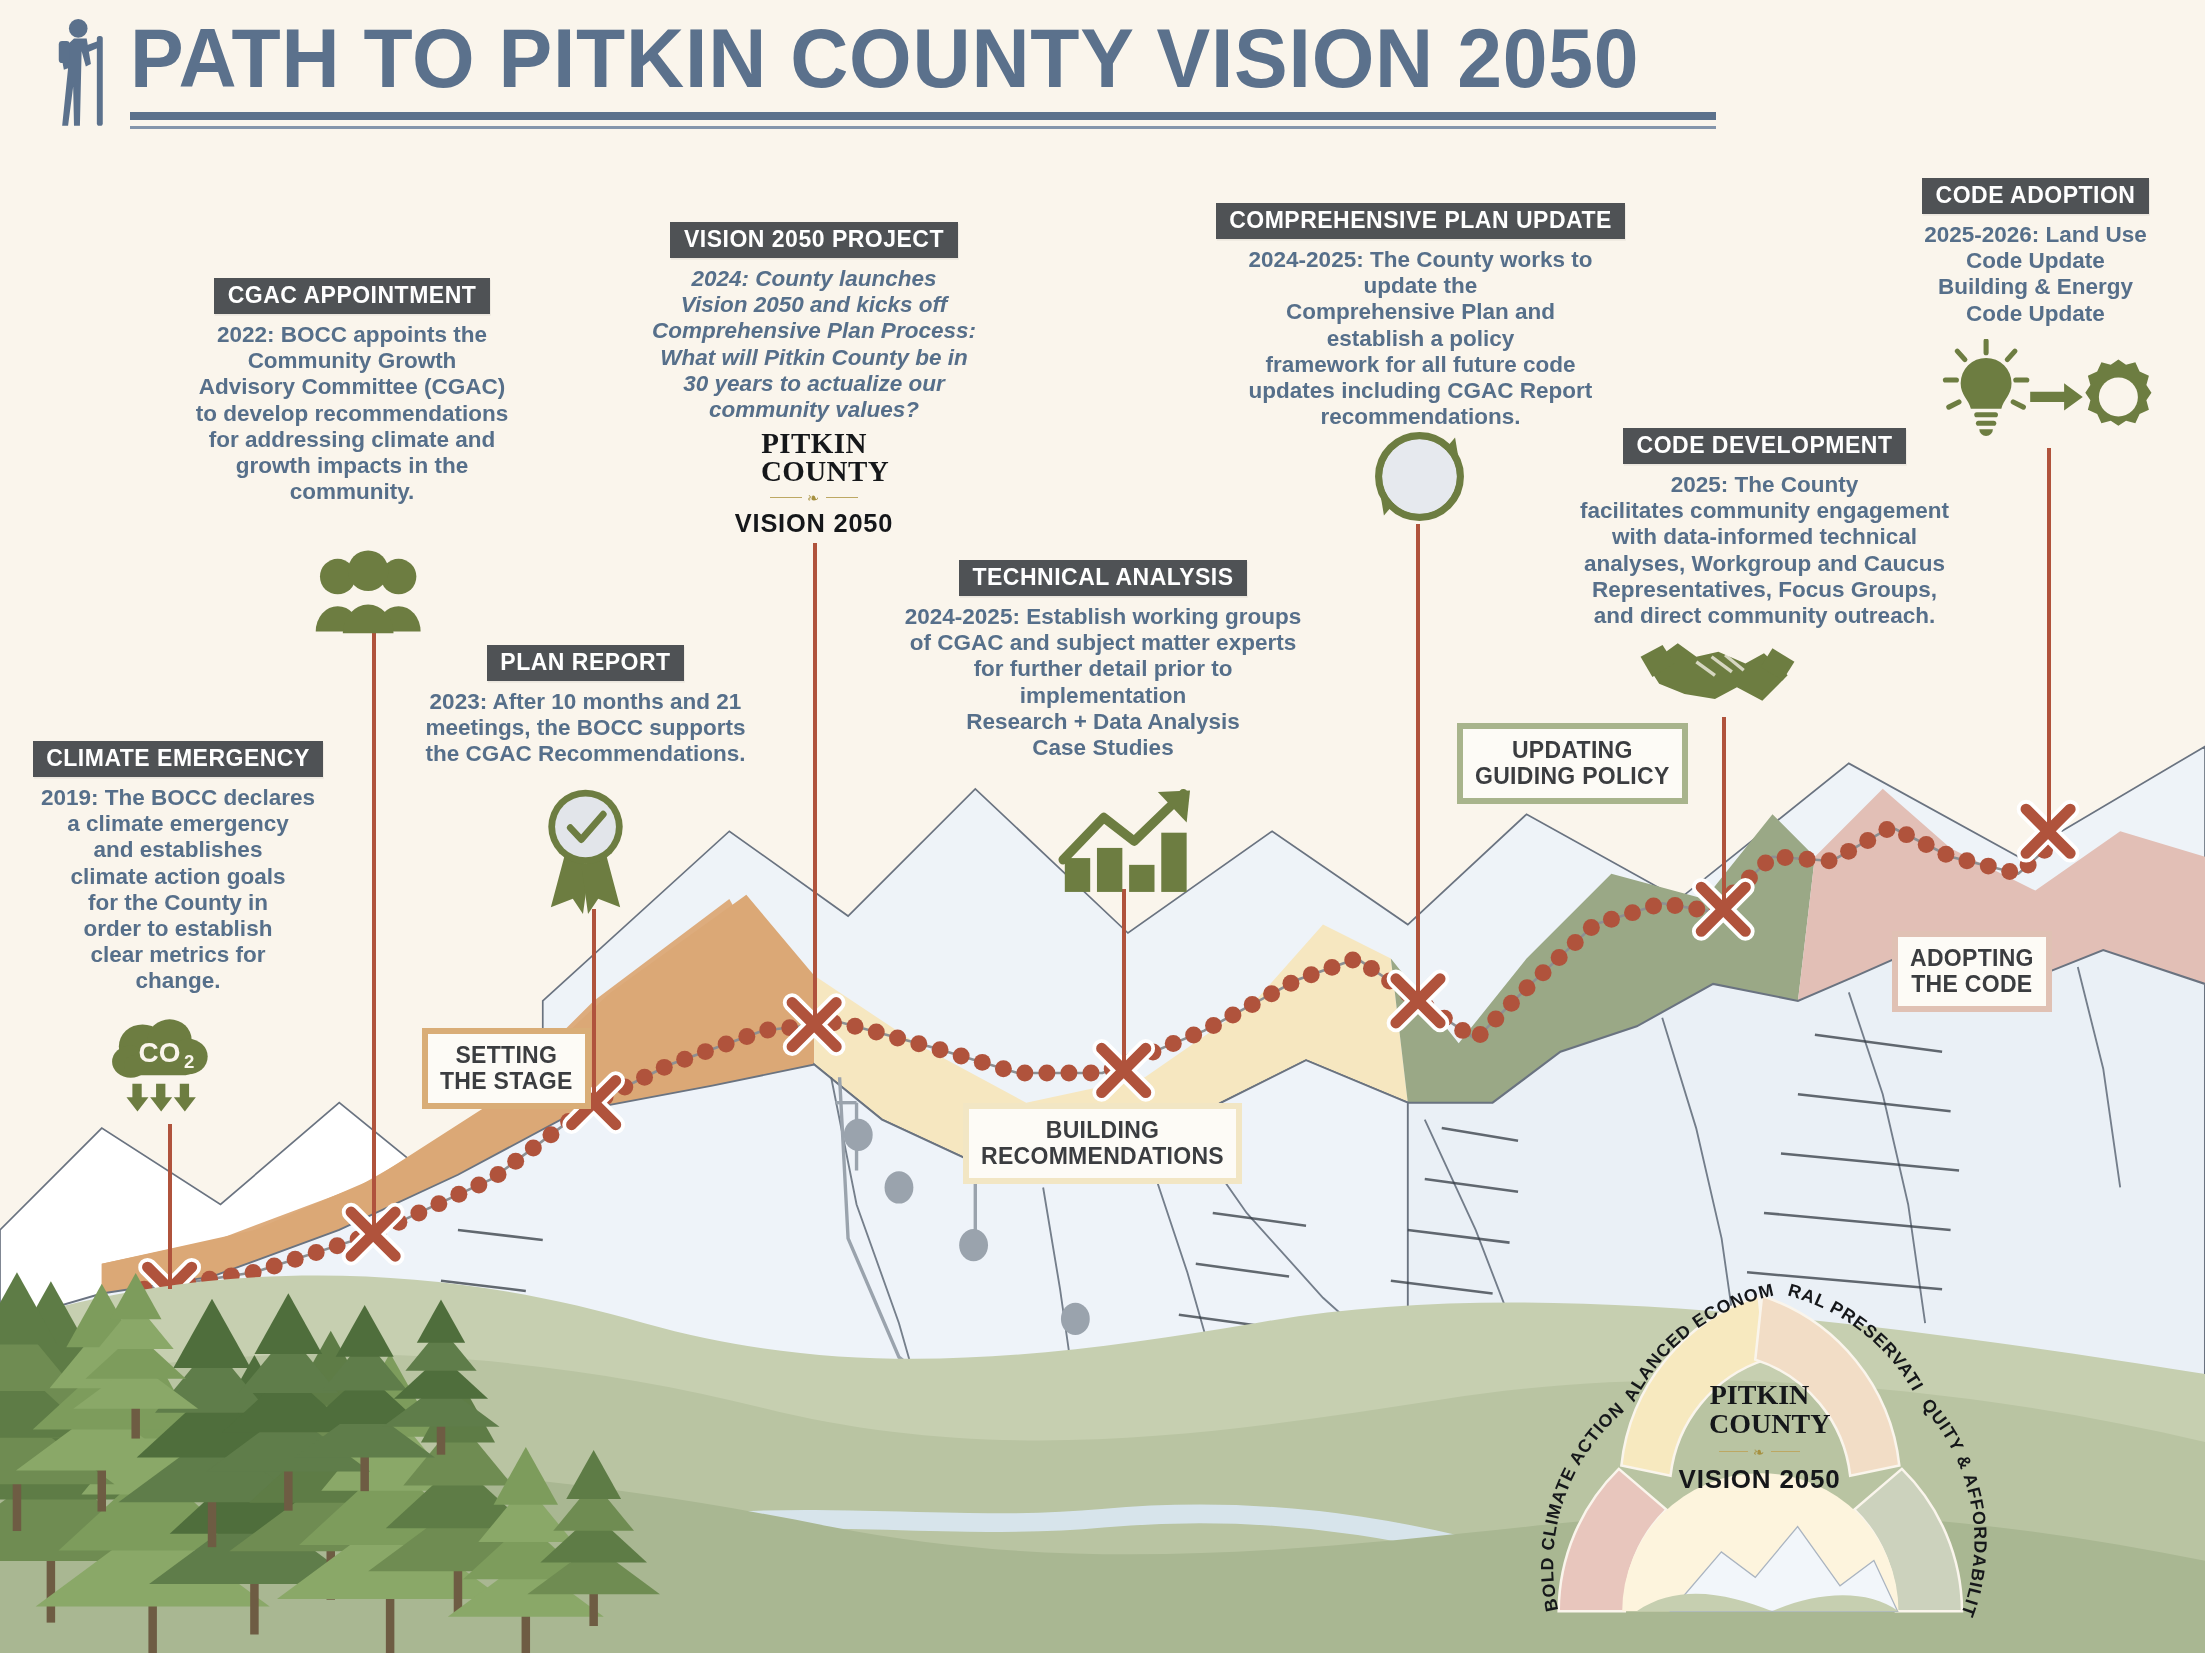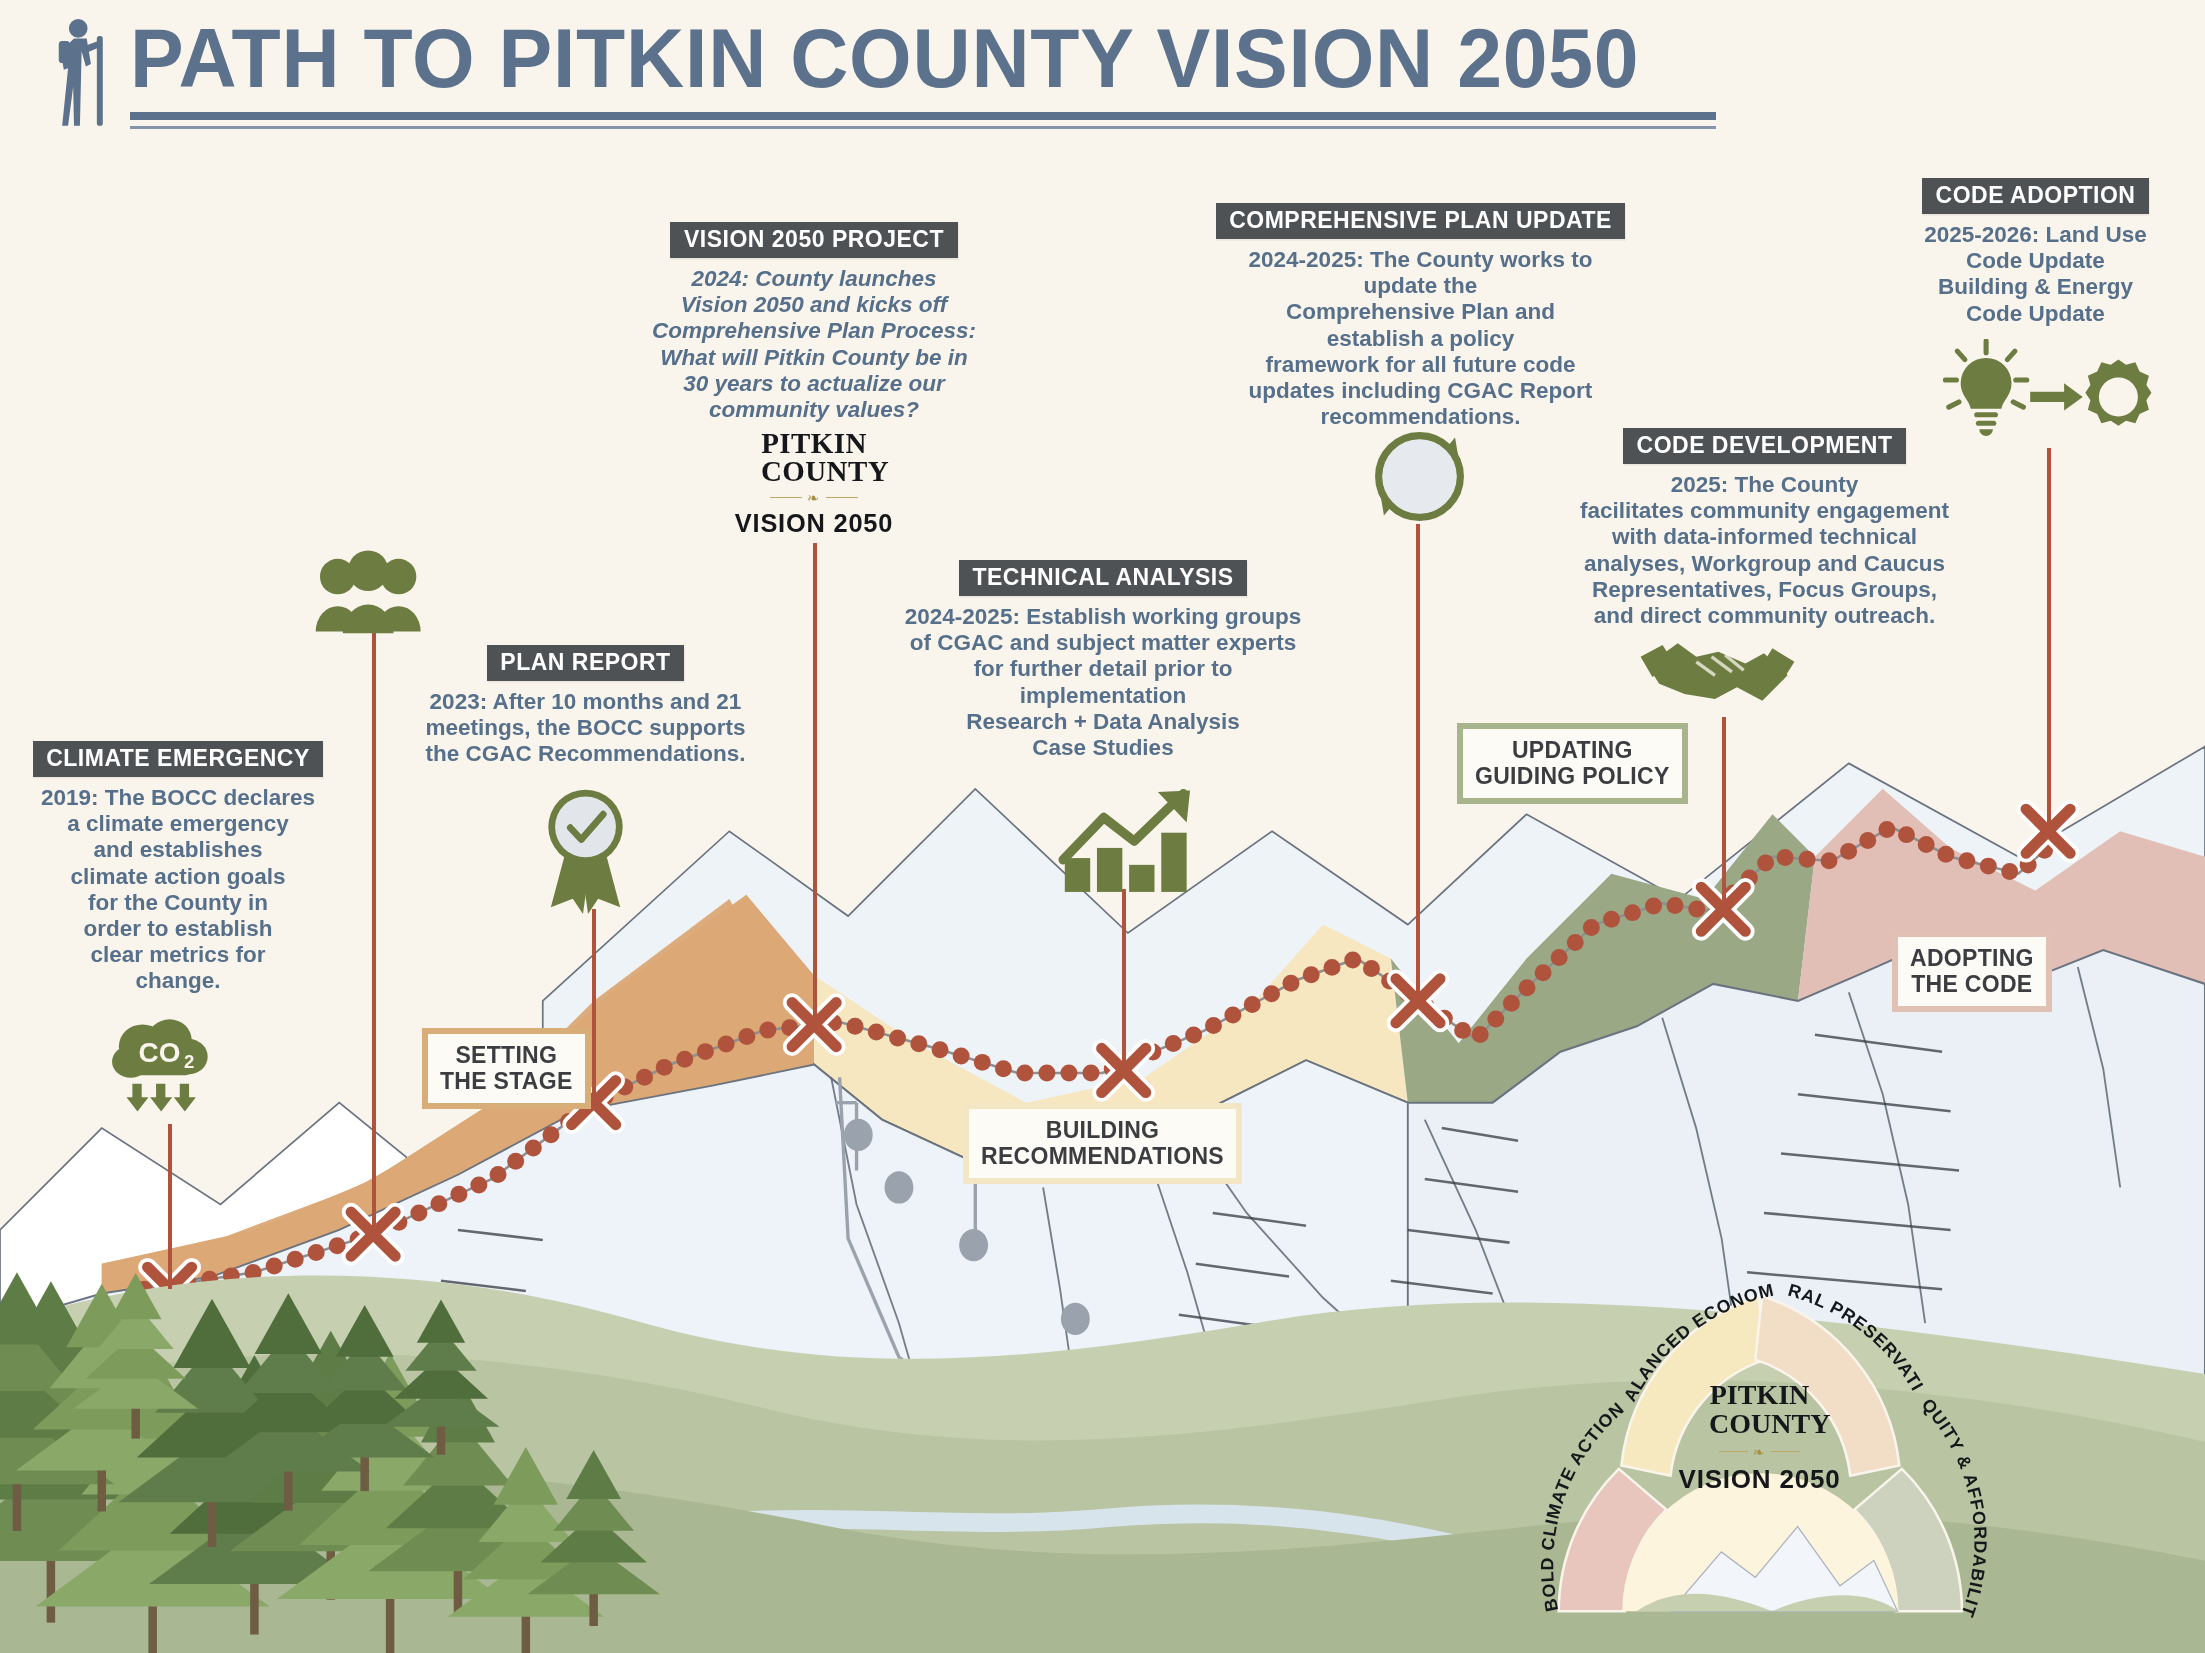--- a/index.html
+++ b/index.html
@@ -445,20 +445,30 @@
         <text x="62" y="56" text-anchor="middle" fill="#faf5ec" font-family="Liberation Sans, sans-serif" font-size="33" font-weight="bold">CO</text>
         <text x="97" y="64" text-anchor="middle" fill="#faf5ec" font-family="Liberation Sans, sans-serif" font-size="22" font-weight="bold">2</text>
         <g fill="#6d7d41">
           <path d="M30,82 h11 v16 h8 l-13,17 l-13,-17 h7 z"></path>
           <path d="M58,82 h11 v16 h8 l-13,17 l-13,-17 h7 z"></path>
           <path d="M86,82 h11 v16 h8 l-13,17 l-13,-17 h7 z"></path>
         </g>
       </svg>
     </div>
 
+    <div class="milestone" style="left:161px;top:278px;width:382px;">
+      <div class="badge">CGAC APPOINTMENT</div>
+      <div class="mbody" style="white-space:pre-line;">2022: BOCC appoints the
+Community Growth
+Advisory Committee (CGAC)
+to develop recommendations
+for addressing climate and
+growth impacts in the
+community.</div>
+    </div>
     <div class="icon-wrap" style="left:314px;top:547px;width:110px;height:93px;">
       <svg viewBox="0 0 130 110" width="110" height="93">
         <g fill="#6d7d41">
           <circle cx="28" cy="35" r="21"></circle>
           <path d="M2,100 a26,30 0 0 1 52,0 z"></path>
           <circle cx="100" cy="35" r="21"></circle>
           <path d="M74,100 a26,30 0 0 1 52,0 z"></path>
           <circle cx="64" cy="28" r="24"></circle>
           <path d="M34,102 a30,34 0 0 1 60,0 z"></path>
         </g>

